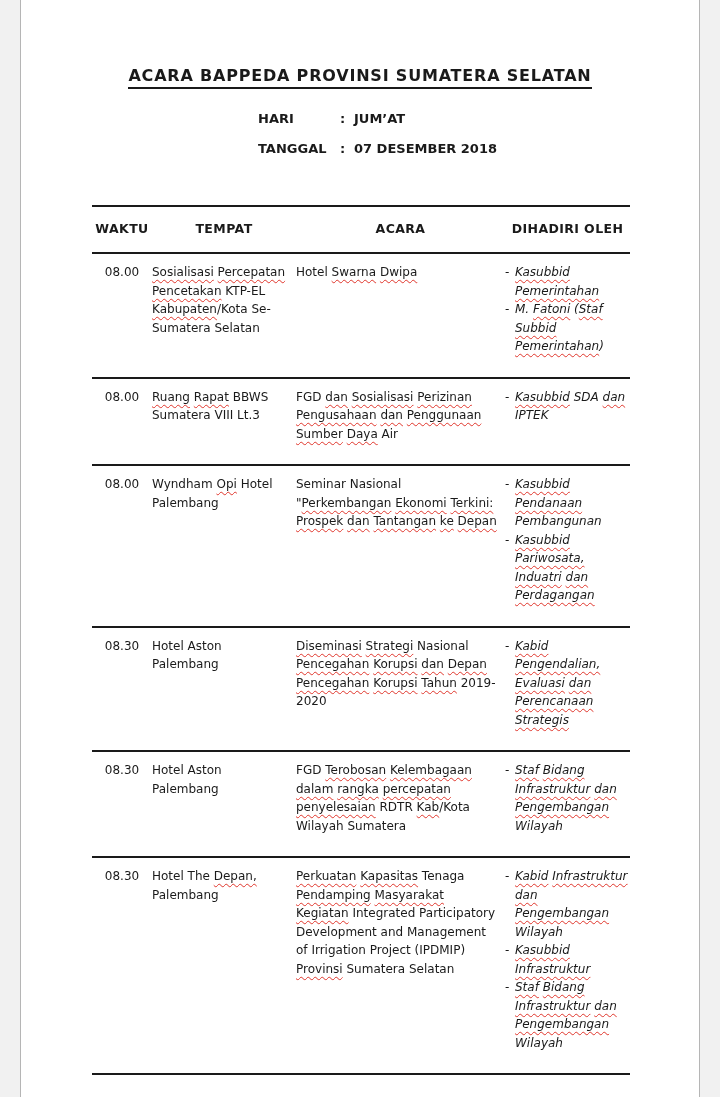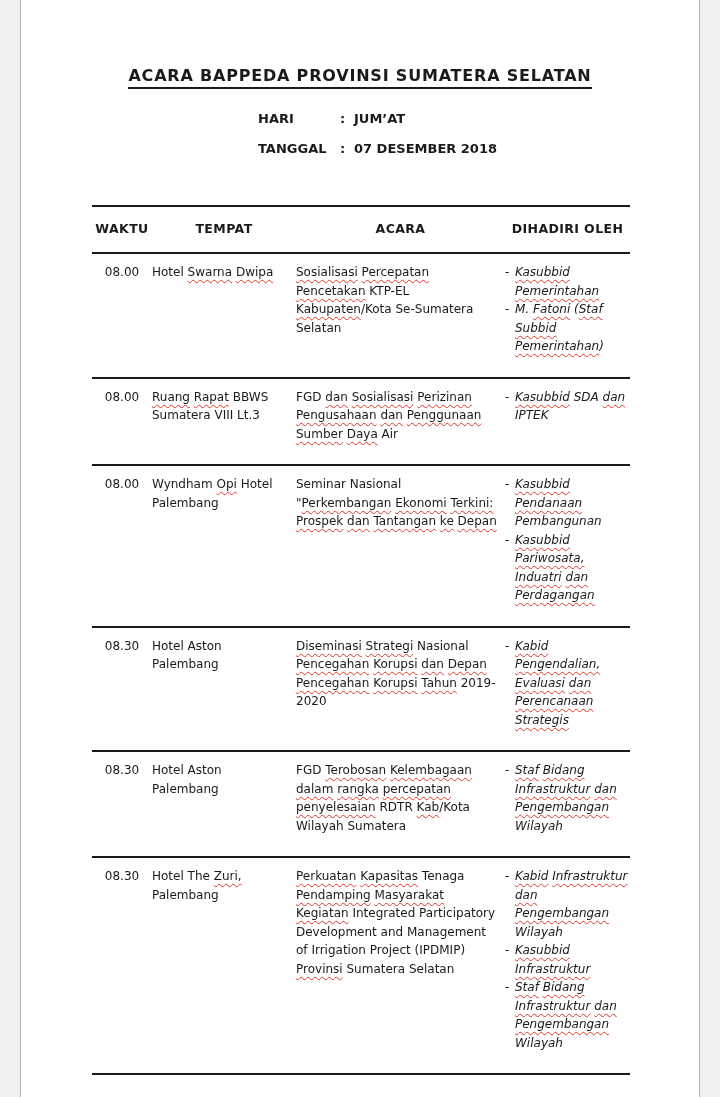--- a/index.html
+++ b/index.html
@@ -82,22 +82,22 @@
   <div class="schedule">
     <div class="row header">
       <div>WAKTU</div>
       <div>TEMPAT</div>
       <div>ACARA</div>
       <div>DIHADIRI OLEH</div>
     </div>
     <div id="rows">
   <div class="row body">
     <div class="cell waktu">08.00</div>
+    <div class="cell acara"><span class="sp">Sosialisasi</span> <span class="sp">Percepatan</span> <span class="sp">Pencetakan</span> KTP-EL <span class="sp">Kabupaten</span>/Kota Se-Sumatera Selatan</div>
     <div class="cell tempat">Hotel <span class="sp">Swarna</span> <span class="sp">Dwipa</span></div>
-    <div class="cell acara"><span class="sp">Sosialisasi</span> <span class="sp">Percepatan</span> <span class="sp">Pencetakan</span> KTP-EL <span class="sp">Kabupaten</span>/Kota Se-Sumatera Selatan</div>
     <div class="cell dihadiri">
             <div class="att">
               <span class="dash">-</span>
               <span class="att-text"><span class="sp">Kasubbid</span> <span class="sp">Pemerintahan</span></span>
             </div>
             <div class="att">
               <span class="dash">-</span>
               <span class="att-text">M. <span class="sp">Fatoni</span> (<span class="sp">Staf</span> <span class="sp">Subbid</span> <span class="sp">Pemerintahan</span>)</span>
             </div>
           </div>
@@ -150,21 +150,21 @@
     <div class="cell dihadiri">
             <div class="att">
               <span class="dash">-</span>
               <span class="att-text"><span class="sp">Staf</span> <span class="sp">Bidang</span> <span class="sp">Infrastruktur</span> <span class="sp">dan</span> <span class="sp">Pengembangan</span> Wilayah</span>
             </div>
           </div>
   </div>
 
   <div class="row body">
     <div class="cell waktu">08.30</div>
-    <div class="cell tempat">Hotel The <span class="sp">Zuri,</span> Palembang</div>
+    <div class="cell tempat">Hotel The <span class="sp">Depan,</span> Palembang</div>
     <div class="cell acara"><span class="sp">Perkuatan</span> <span class="sp">Kapasitas</span> Tenaga <span class="sp">Pendamping</span> <span class="sp">Masyarakat</span> <span class="sp">Kegiatan</span> Integrated Participatory Development and Management of Irrigation Project (IPDMIP) <span class="sp">Provinsi</span> Sumatera Selatan</div>
     <div class="cell dihadiri">
             <div class="att">
               <span class="dash">-</span>
               <span class="att-text"><span class="sp">Kabid</span> <span class="sp">Infrastruktur</span> <span class="sp">dan</span> <span class="sp">Pengembangan</span> Wilayah</span>
             </div>
             <div class="att">
               <span class="dash">-</span>
               <span class="att-text"><span class="sp">Kasubbid</span> <span class="sp">Infrastruktur</span></span>
             </div>

